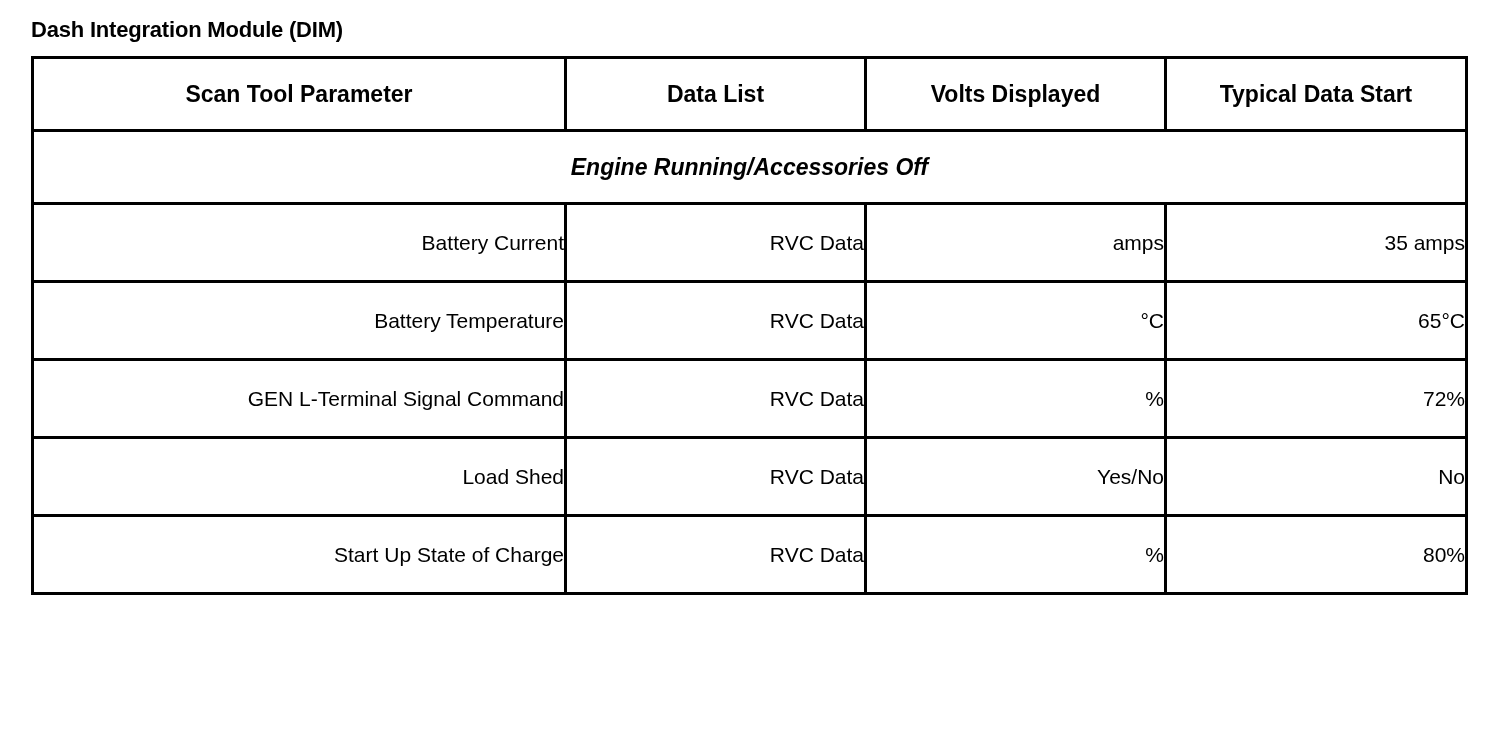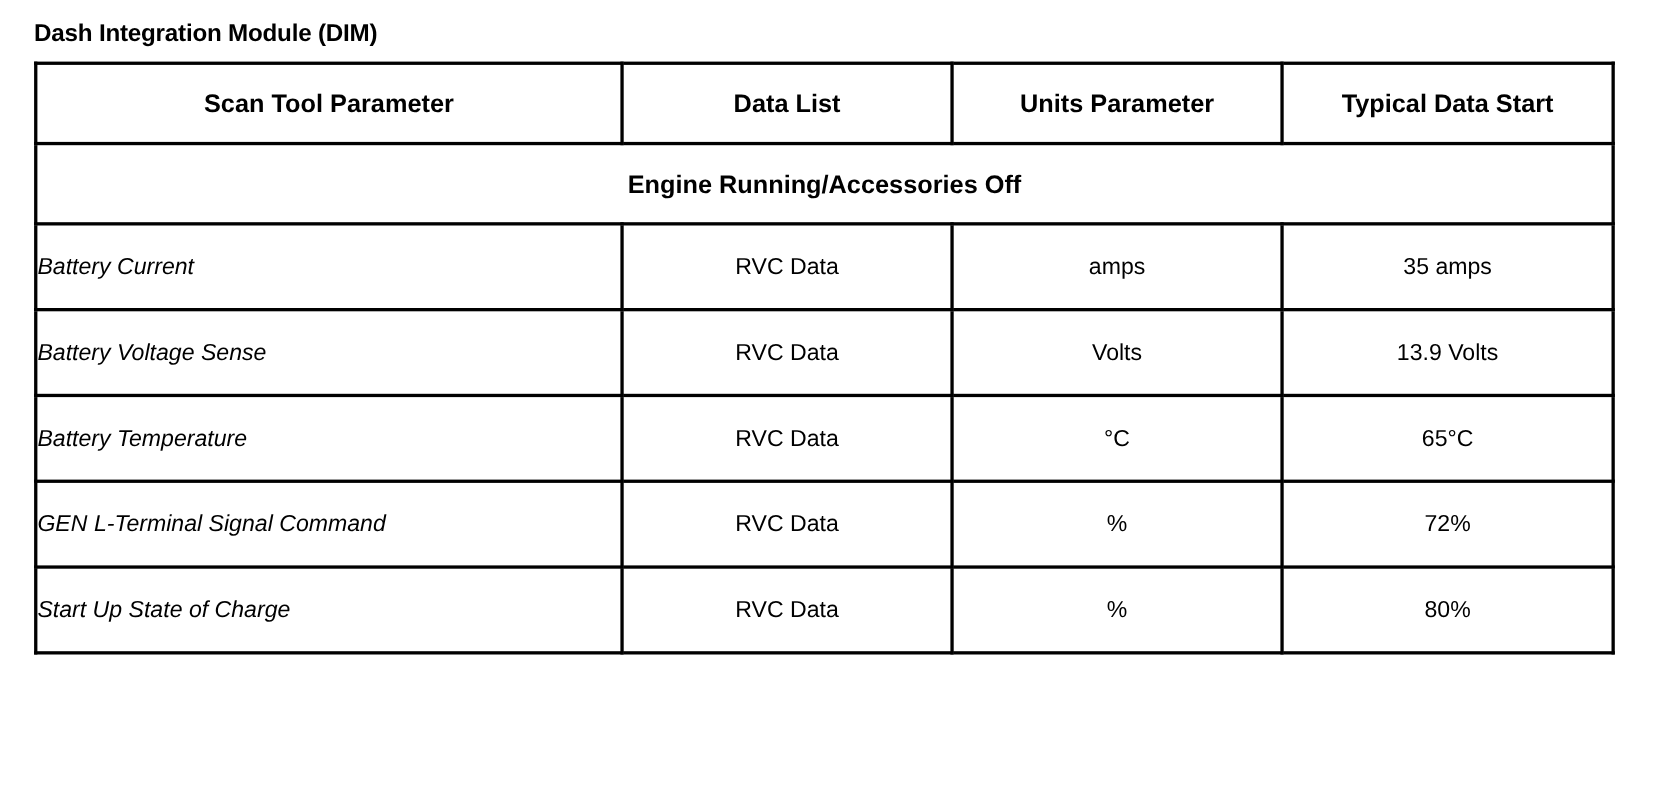--- a/index.html
+++ b/index.html
@@ -52,32 +52,32 @@
     height: 70px;
     text-align: center;
     font-size: 23px;
     font-weight: bold;
   }
   .section-row td {
     height: 70px;
     text-align: center;
     font-size: 23px;
     font-weight: bold;
+    font-style: italic;
   }
   .data-row td {
     height: 75px;
     font-size: 21px;
   }
   .cell-left {
-    text-align: left;
+    text-align: right;
     padding-left: 17px;
-    font-style: italic;
   }
   .cell-center {
-    text-align: center;
+    text-align: right;
   }
 </style>
 </head>
 <body>
 
 <div class="page">
 
   <div class="doc-title">Dash Integration Module (DIM)</div>
 
   <table class="param-table">
@@ -85,56 +85,56 @@
       <col class="col-param">
       <col class="col-list">
       <col class="col-units">
       <col class="col-value">
     </colgroup>
     <tbody>
 
       <tr class="head-row">
         <td class="cell-center">Scan Tool Parameter</td>
         <td class="cell-center">Data List</td>
-        <td class="cell-center">Units Parameter</td>
+        <td class="cell-center">Volts Displayed</td>
         <td class="cell-center">Typical Data Start</td>
       </tr>
 
       <tr class="section-row">
         <td class="cell-center" colspan="4">Engine Running/Accessories Off</td>
       </tr>
 
       <tr class="data-row">
         <td class="cell-left">Battery Current</td>
         <td class="cell-center">RVC Data</td>
         <td class="cell-center">amps</td>
         <td class="cell-center">35 amps</td>
       </tr>
 
-      <tr class="data-row">
-        <td class="cell-left">Battery Voltage Sense</td>
-        <td class="cell-center">RVC Data</td>
-        <td class="cell-center">Volts</td>
-        <td class="cell-center">13.9 Volts</td>
-      </tr>
 
       <tr class="data-row">
         <td class="cell-left">Battery Temperature</td>
         <td class="cell-center">RVC Data</td>
         <td class="cell-center">°C</td>
         <td class="cell-center">65°C</td>
       </tr>
 
       <tr class="data-row">
         <td class="cell-left">GEN L-Terminal Signal Command</td>
         <td class="cell-center">RVC Data</td>
         <td class="cell-center">%</td>
         <td class="cell-center">72%</td>
       </tr>
 
+      <tr class="data-row">
+        <td class="cell-left">Load Shed</td>
+        <td class="cell-center">RVC Data</td>
+        <td class="cell-center">Yes/No</td>
+        <td class="cell-center">No</td>
+      </tr>
 
 
       <tr class="data-row">
         <td class="cell-left">Start Up State of Charge</td>
         <td class="cell-center">RVC Data</td>
         <td class="cell-center">%</td>
         <td class="cell-center">80%</td>
       </tr>
 
     </tbody>

